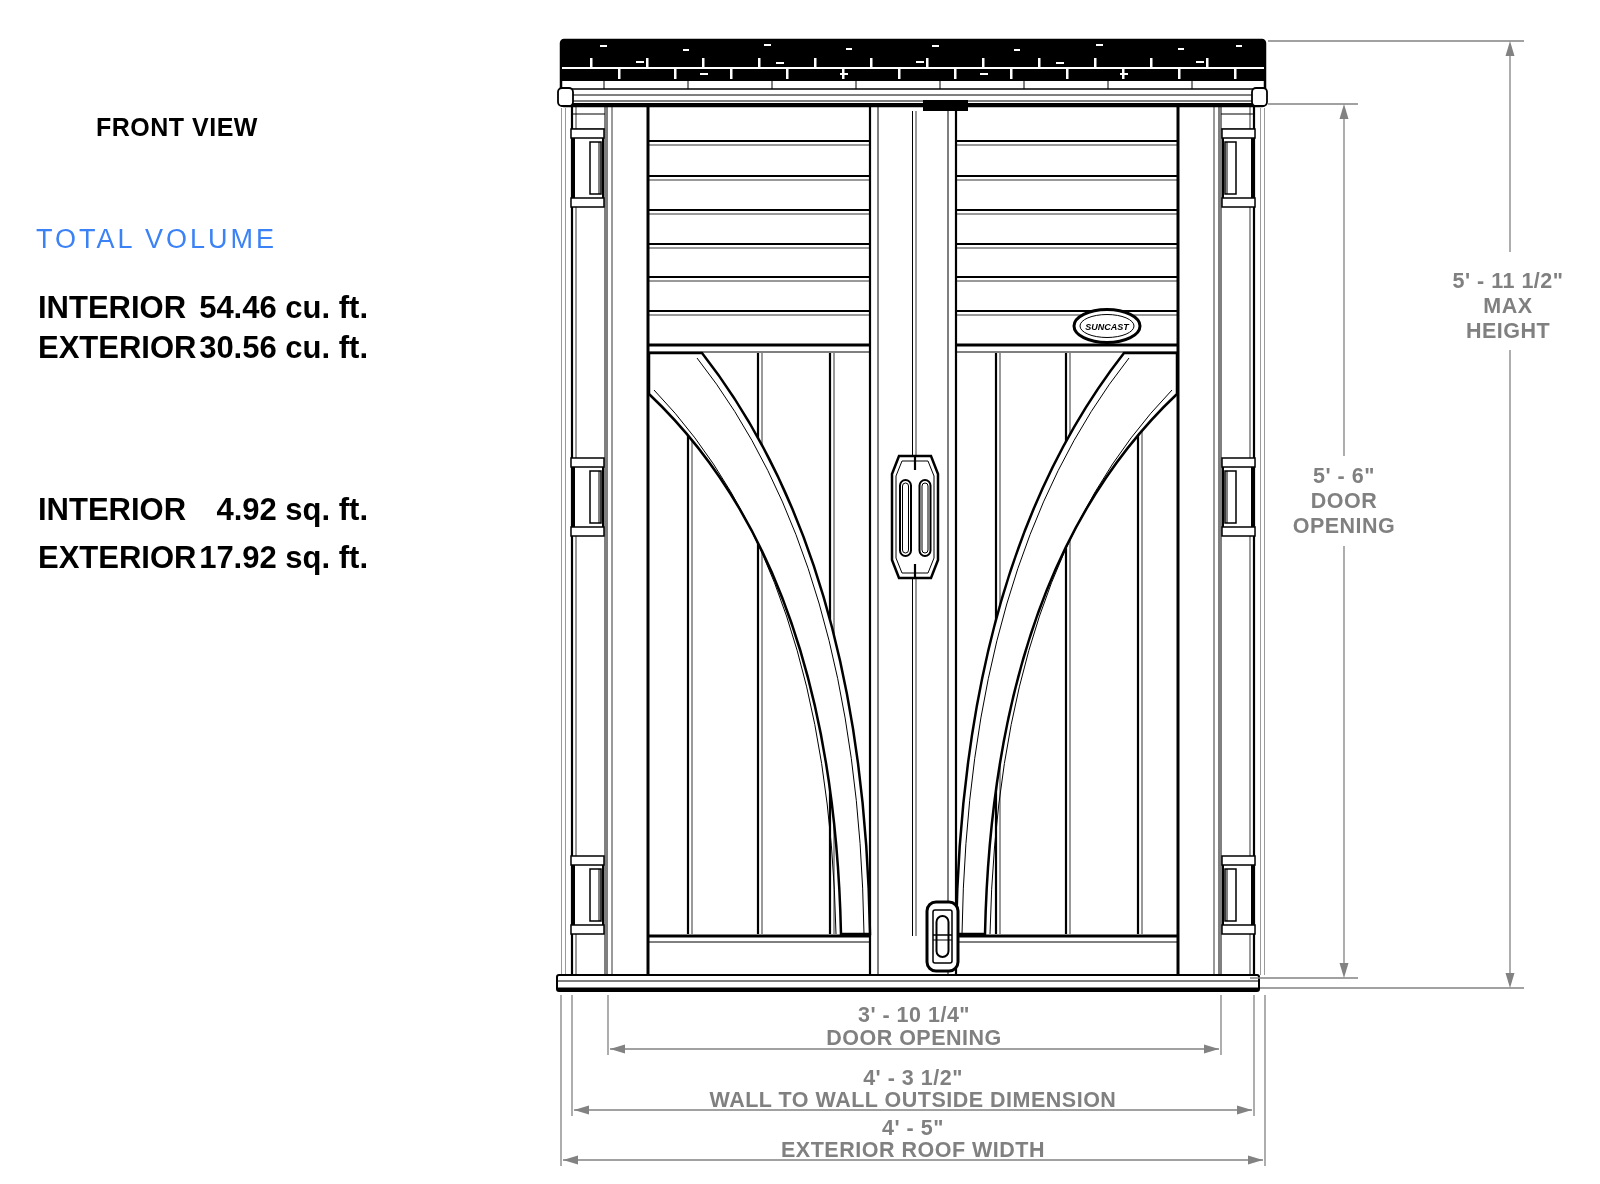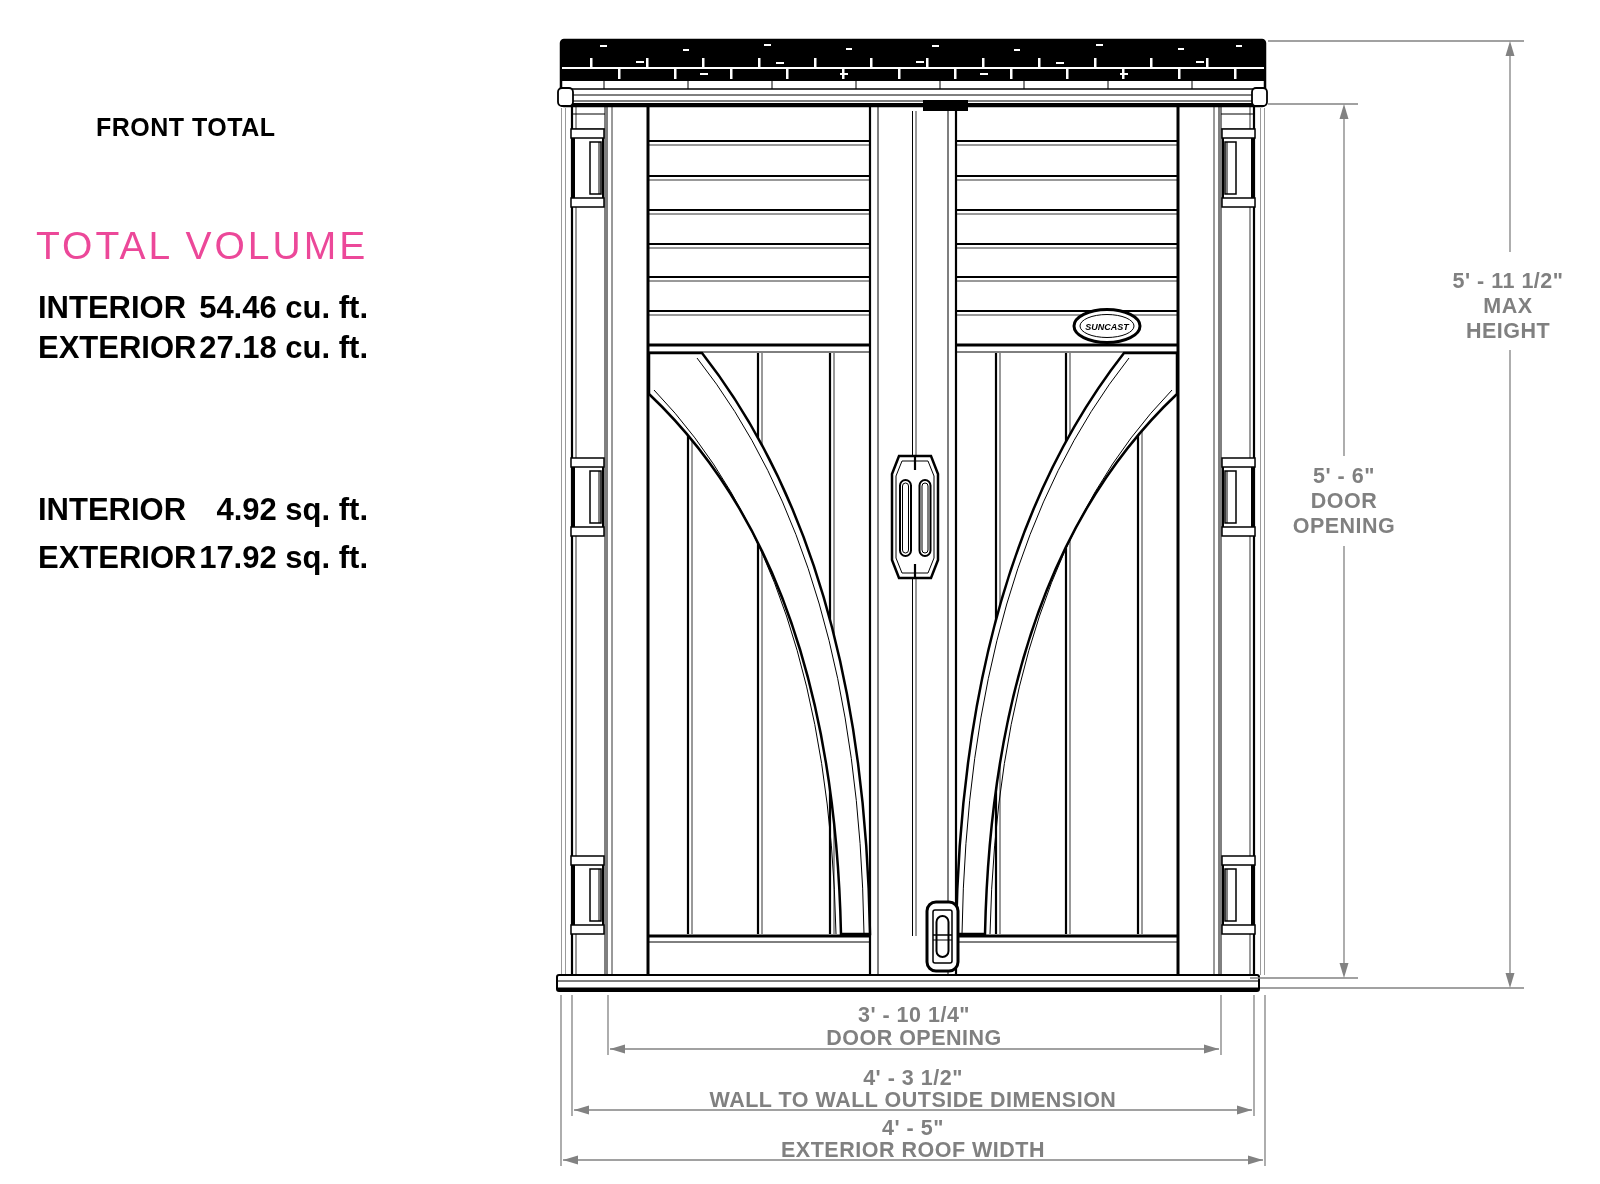--- a/index.html
+++ b/index.html
@@ -1,21 +1,21 @@
 <!DOCTYPE html>
 <html><head>
 <meta charset="utf-8">
 <style>
   html,body{margin:0;padding:0;background:#fff;}
   #canvas{position:relative;width:1600px;height:1184px;background:#fff;overflow:hidden;
           font-family:"Liberation Sans", sans-serif;color:#000;}
   .abs{position:absolute;}
   .model-title{left:86px;top:74px;font-size:38px;font-weight:bold;letter-spacing:.5px;}
   .view-label{left:96px;top:113px;font-size:25px;font-weight:bold;letter-spacing:.5px;}
-  .sec-head{font-size:39px;font-weight:400;letter-spacing:3px;color:#ec4899;}
+  .sec-head{font-size:27px;font-weight:400;letter-spacing:3px;color:#3b82f6;}
   .tv-head{left:36px;top:224px;}
   .sf-head{left:36px;top:426px;}
   .spec-row{left:38px;width:330px;height:30px;font-size:31px;font-weight:bold;}
   .spec-row .lbl{position:absolute;left:0;top:0;}
   .spec-row .val{position:absolute;right:0;top:0;text-align:right;}
   svg text{font-family:"Liberation Sans", sans-serif;}
   .dim{stroke:#828282;stroke-width:1.3;fill:none;}
   .dimarr{fill:#828282;stroke:none;}
   .dimtxt{fill:#808080;font-size:21.5px;font-weight:bold;text-anchor:middle;letter-spacing:.5px;}
   .ln1{stroke:#000;stroke-width:1;fill:none;}
@@ -24,30 +24,30 @@
   .ln3{stroke:#000;stroke-width:3;fill:none;}
   .lnt{stroke:#000;stroke-width:.8;fill:none;}
   .gray{stroke:#9a9a9a;stroke-width:1;fill:none;}
   .wfill{fill:#fff;stroke:#000;}
 </style>
 </head>
 <body>
 
 <div id="canvas">
 
-  <div class="abs view-label">FRONT TOTAL</div>
+  <div class="abs view-label">FRONT VIEW</div>
 
   <div class="abs sec-head tv-head">TOTAL VOLUME</div>
   <div class="abs spec-row" style="top:290px;">
     <span class="lbl">INTERIOR</span>
     <span class="val">54.46 cu. ft.</span>
   </div>
   <div class="abs spec-row" style="top:330px;">
     <span class="lbl">EXTERIOR</span>
-    <span class="val">27.18 cu. ft.</span>
+    <span class="val">30.56 cu. ft.</span>
   </div>
 
   <div class="abs spec-row" style="top:492px;">
     <span class="lbl">INTERIOR</span>
     <span class="val">4.92 sq. ft.</span>
   </div>
   <div class="abs spec-row" style="top:540px;">
     <span class="lbl">EXTERIOR</span>
     <span class="val">17.92 sq. ft.</span>
   </div>

